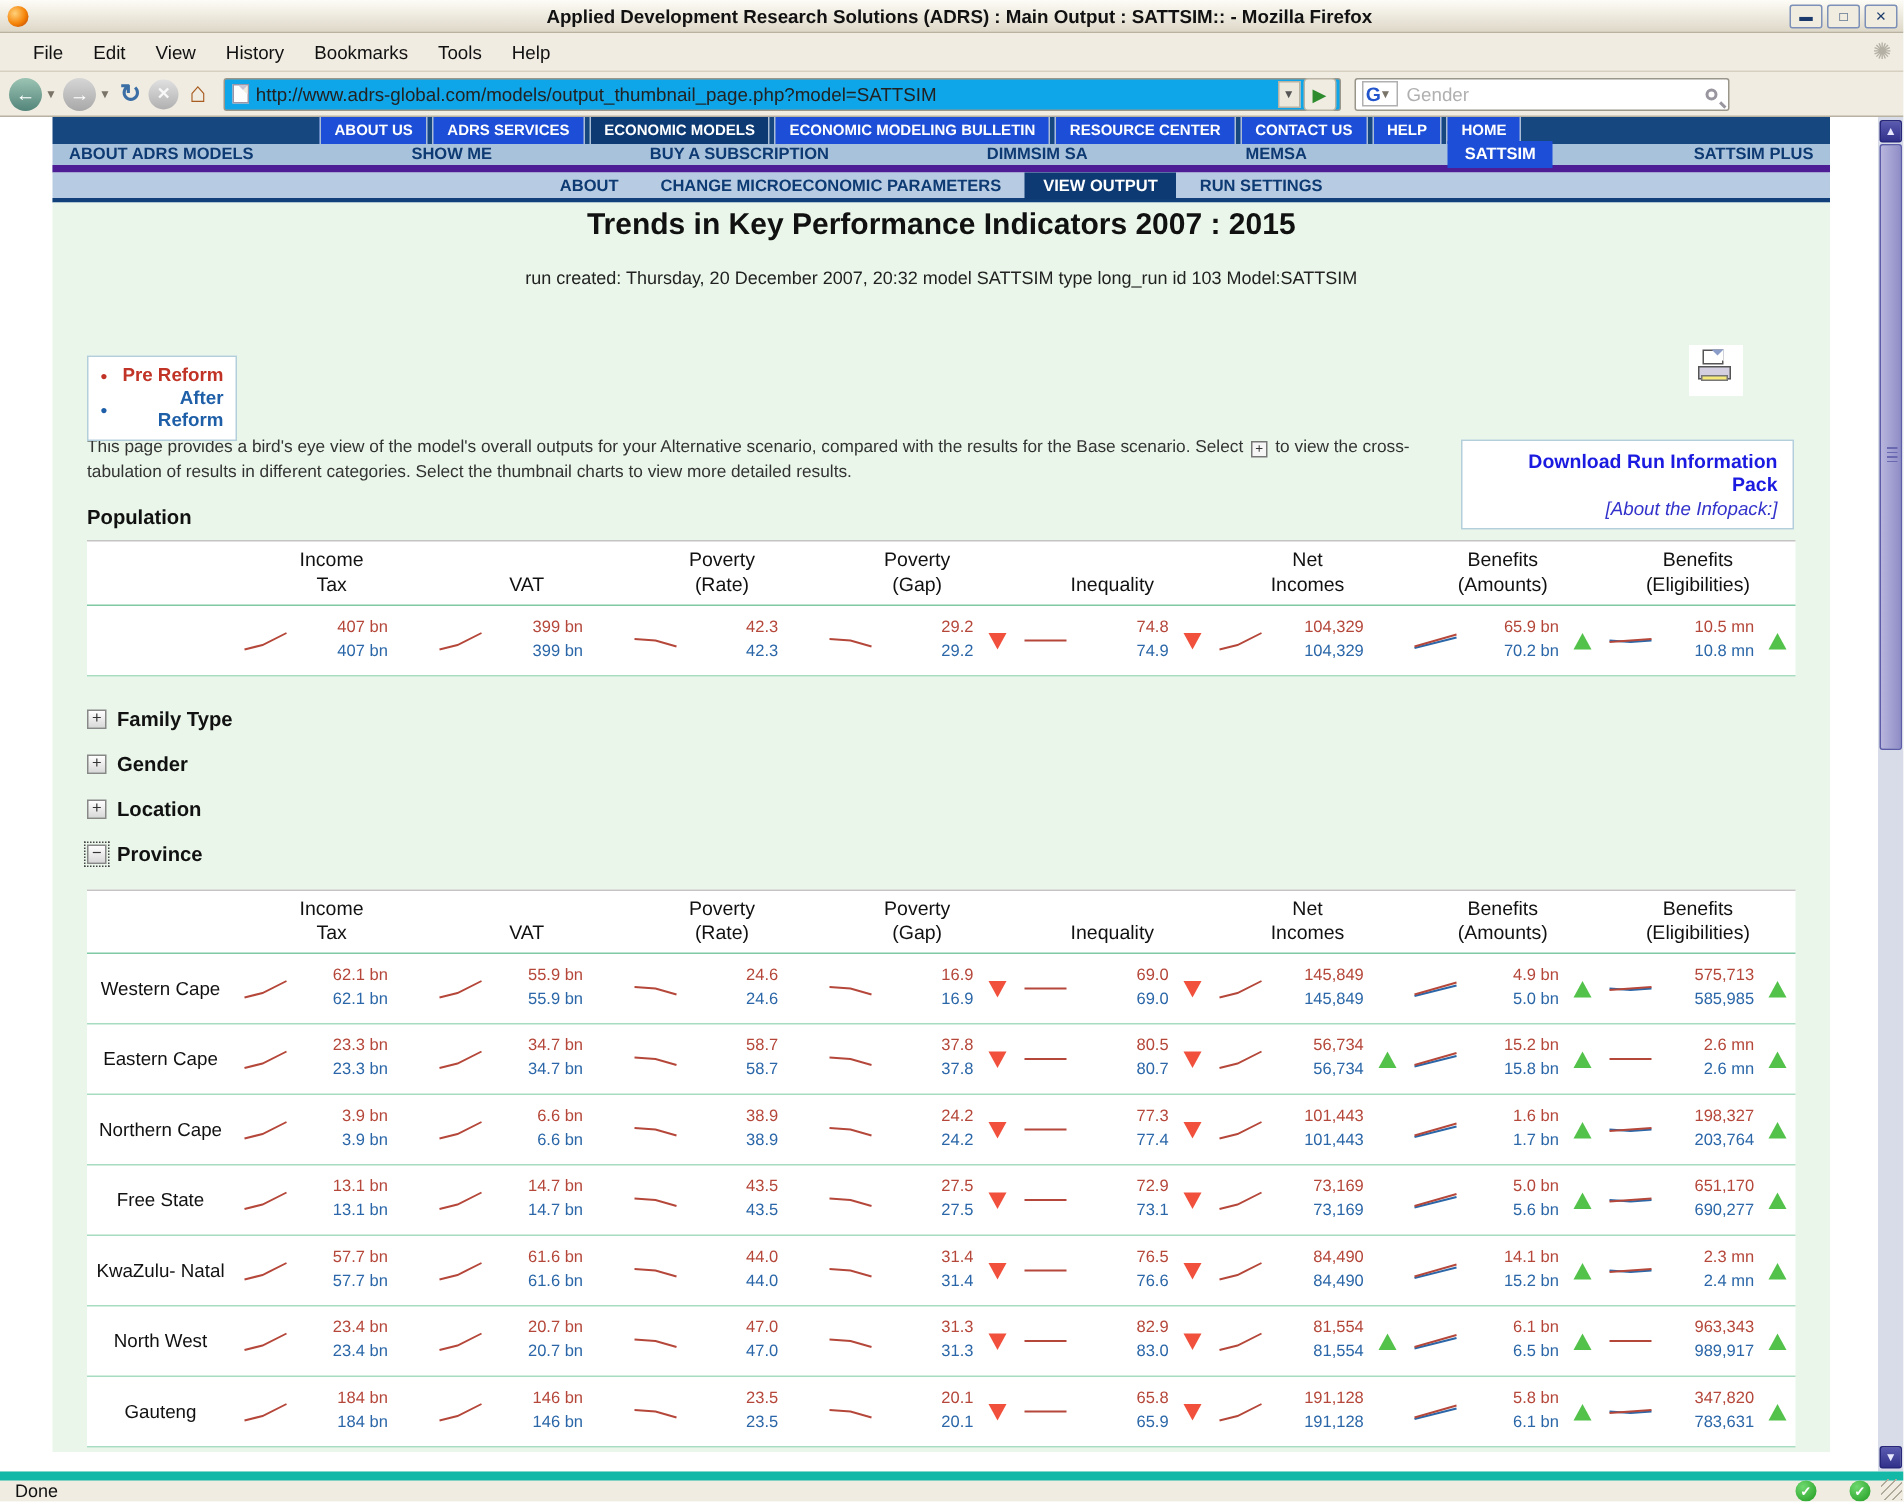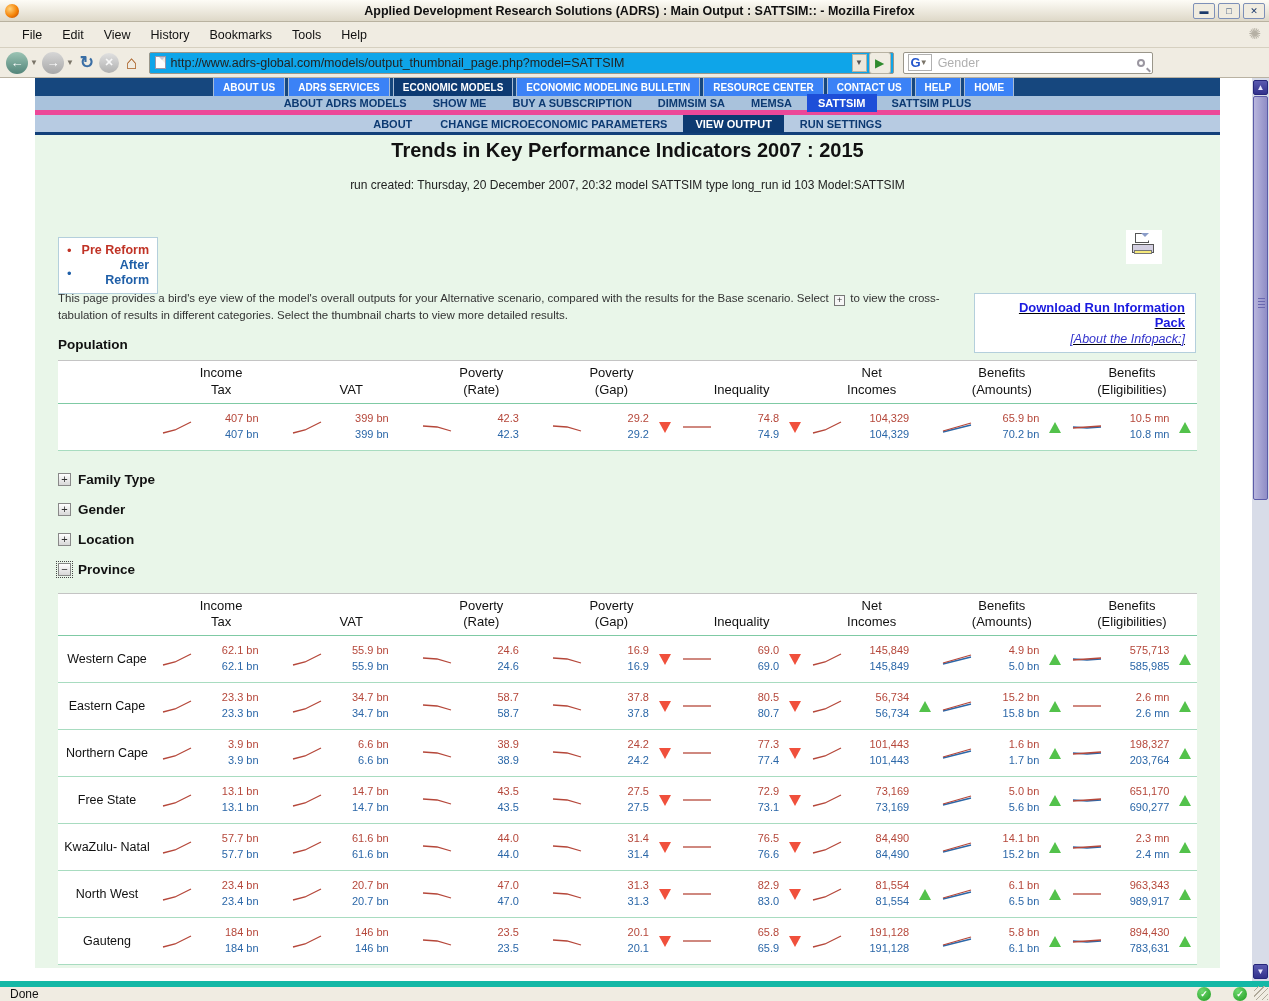--- a/index.html
+++ b/index.html
@@ -51,25 +51,25 @@
   .mag { width:8px; height:8px; border:2px solid #9a96a0; border-radius:50%; position:relative; margin-right:3px; }
   .mag::after { content:""; position:absolute; width:5px; height:2px; background:#9a96a0; transform:rotate(45deg);
     left:7px; top:8px; }
 
   
   #viewport { position:absolute; top:78px; left:0; width:1252px; height:903px; background:#fff; overflow:hidden; }
   #pagebody { position:absolute; left:35px; top:0; width:1185px; }
 
   
   .nav1 { height:18px; background:#16477e; overflow:hidden; display:flex; align-items:flex-end; gap:3px; padding-left:178px; }
-  .nav1 .tab { background:#3b82f6; border:1px solid #a9bcd4; border-bottom:none; color:#fff;
+  .nav1 .tab { background:#1d4ed8; border:1px solid #a9bcd4; border-bottom:none; color:#fff;
     font-size:10px; font-weight:bold; padding:5px 9px 3px; white-space:nowrap; }
   .nav1 .tab.active { background:#0d3a72; }
-  .nav2 { height:19px; background:#a9c2dc; border-bottom:5px solid #ec4899; display:flex; align-items:center;
-    justify-content:center; gap:4px; }
+  .nav2 { height:19px; background:#a9c2dc; border-bottom:5px solid #4c1d95; display:flex; align-items:center;
+    justify-content:space-between; gap:4px; }
   .nav2 .item { color:#0d3a72; font-size:11px; font-weight:bold; padding:2px 11px; white-space:nowrap; }
   .nav2 .item.active { background:#1d4ed8; color:#fff; padding:3px 11px; }
   .nav3 { height:20px; background:#b7cbe2; border-bottom:3px solid #12407a; display:flex; align-items:center;
     justify-content:center; gap:4px; }
   .nav3 .item { color:#0d3a72; font-size:11px; font-weight:bold; padding:3px 12px; white-space:nowrap; }
   .nav3 .item.active { background:#0d3a72; color:#fff; }
 
   
   #content { position:relative; background:#e9f6e9; height:833px; overflow:hidden; }
   .page-title { text-align:center; padding-top:4px; font-size:20px; font-weight:bold; color:#111; }
@@ -87,21 +87,21 @@
   .printer .paper { position:absolute; left:3px; top:-5px; width:14px; height:10px; background:#fff;
     border:1px solid #555; }
   .printer .paper::after { content:""; position:absolute; right:-1px; top:-1px; border:4px solid;
     border-color:#8a9cc8 #fff transparent transparent; }
   .printer .body { position:absolute; left:0; top:6px; width:22px; height:9px; background:#d4d0e2;
     border:1px solid #555; }
   .printer .tray { position:absolute; left:2px; top:12px; width:18px; height:4px; background:#f5e97a;
     border:1px solid #777; }
 
   .download-box { position:absolute; right:24px; top:158px; width:222px; background:#fff;
-    border:1px solid #b4cfdc; padding:6px 10px; text-align:right;text-decoration:underline; }
+    border:1px solid #b4cfdc; padding:6px 10px; text-align:right; }
   .download-link { color:#1a1ae0; font-weight:bold; font-size:13px; }
   .download-sub { color:#3333cc; font-style:italic; font-size:12.5px; margin-top:2px; }
 
   .description { margin:98px 260px 0 23px; font-size:11.5px; color:#333; line-height:1.45; max-width:915px; }
   .mini-plus { display:inline-block; width:11px; height:11px; border:1px solid #777; background:#f6f6f6;
     font-size:9px; line-height:9px; text-align:center; color:#333; vertical-align:-1px; margin:0 2px; }
 
   .section-heading { margin:14px 0 0 23px; font-size:13.5px; font-weight:bold; color:#111; }
 
   .ind-table { background:#fff; margin:8px 23px 0 23px; border-top:1px solid #c4c4c4; }
@@ -1015,21 +1015,21 @@
                   <div class="post">6.1 bn</div>
                 </div>
                 <span class="arr up"></span>
               </div>
               <div class="dcell">
                 <svg viewBox="0 0 34 16" width="34" height="16" class="spark">
                   <polyline points="3,8 17,9 31,8" fill="none" stroke="#2b67a8" stroke-width="1.3"></polyline>
                   <polyline points="3,9 31,7" fill="none" stroke="#b5473a" stroke-width="1.3"></polyline>
                 </svg>
                 <div class="vals">
-                  <div class="pre">894,430</div>
+                  <div class="pre">347,820</div>
                   <div class="post">783,631</div>
                 </div>
                 <span class="arr up"></span>
               </div>
             </div>
           </div>
       </div>
     </div>
   </div>
 

